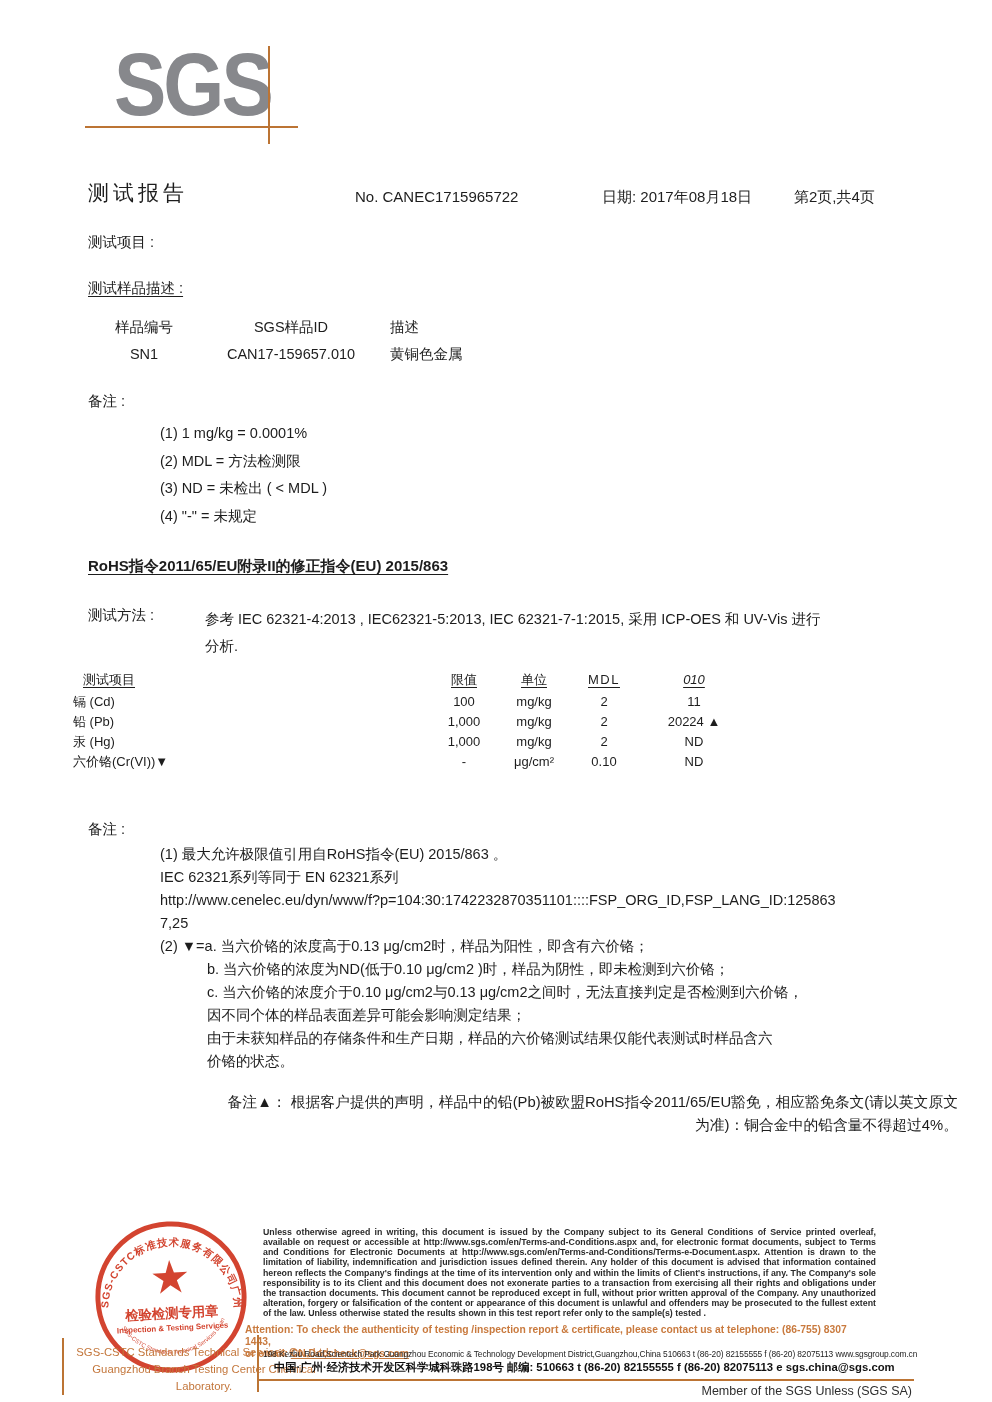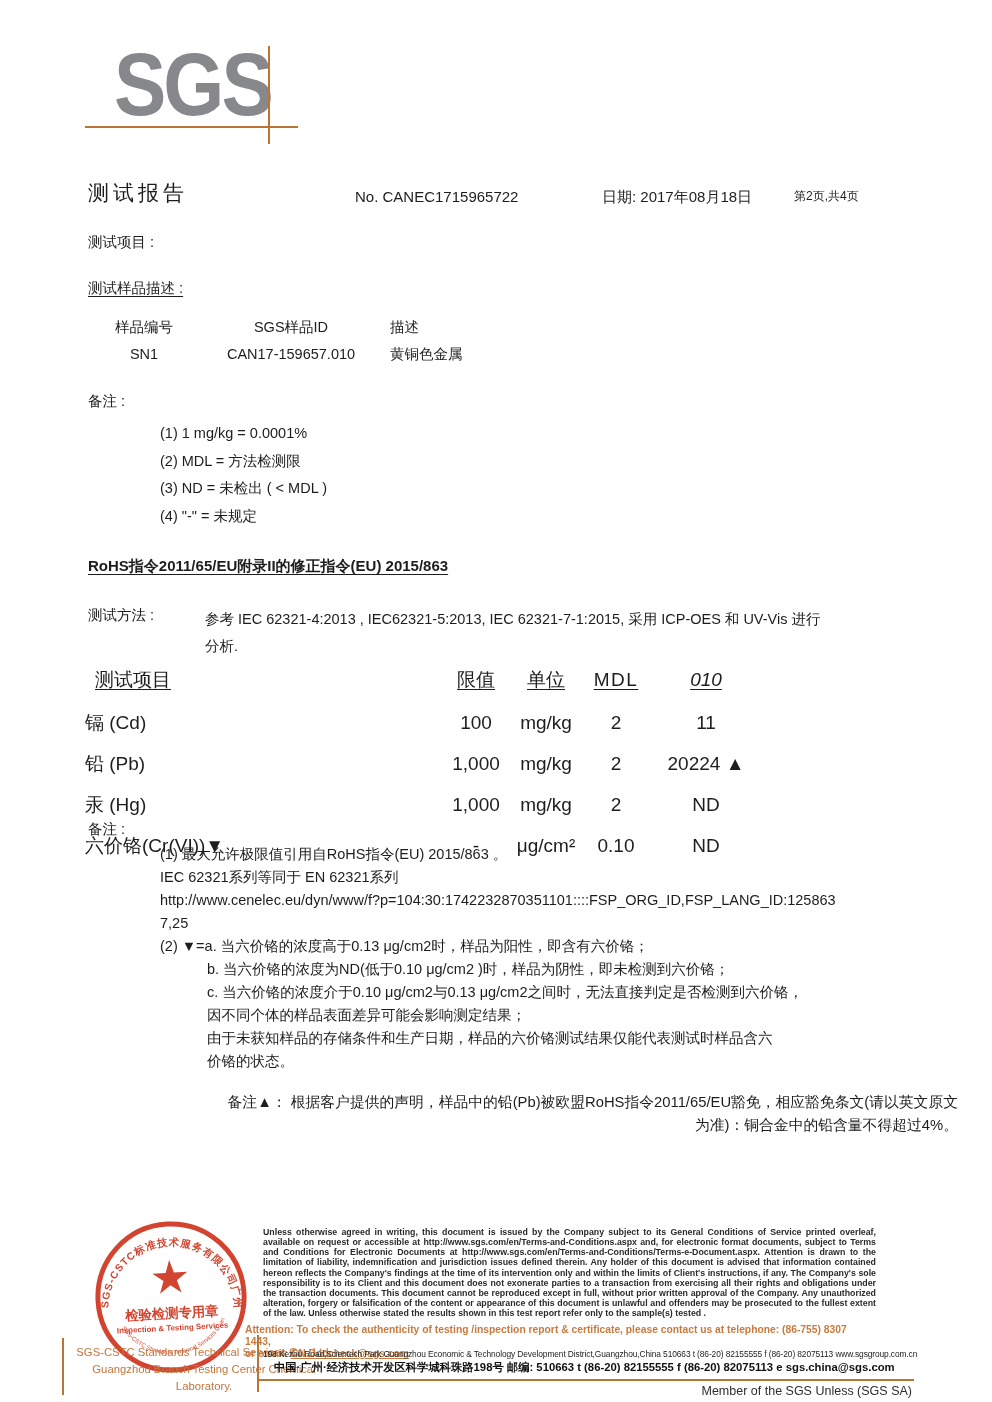--- a/index.html
+++ b/index.html
@@ -17,21 +17,21 @@
     left:114px; top:40px; font-weight:bold; font-size:80px; line-height:1;
     letter-spacing:-3px; color:var(--logo_gray,#87888c);
     transform:scale(.98,1.12); transform-origin:left top;
   }
   .hline-top { left:85px; top:126px; width:213px; height:2px; background:var(--accent_line,#bc7434); }
   .vline-top { left:268px; top:46px; width:2px; height:98px; background:var(--accent_line,#bc7434); }
 
   .report-title { left:88px; top:179px; font-size:21px; font-weight:500; letter-spacing:4px; }
   .report-no   { left:355px; top:188px; font-size:15px; }
   .report-date { left:602px; top:188px; font-size:15px; }
-  .report-page { left:794px; top:188px; font-size:12px; }
+  .report-page { left:794px; top:188px; font-size:15px; }
 
   
   .lbl { font-size:14.5px; }
   .u { text-decoration:underline; text-underline-offset:3px; }
 
   .results-label { left:88px; top:233px; }
   .sample-desc-label { left:88px; top:279px; }
 
   .sample-table { left:88px; top:316px; display:grid; grid-template-columns:112px 182px 230px; row-gap:5px; line-height:22px; }
   .sample-table .c1 { text-align:center; }
@@ -40,21 +40,21 @@
 
   .remark1-label { left:88px; top:392px; }
   .remark1-list { left:160px; top:420px; line-height:27.5px; }
 
   .rohs-heading { left:88px; top:557px; font-size:15px; font-weight:600; }
 
   .method-label { left:88px; top:606px; }
   .method-lines { left:205px; top:606px; width:740px; line-height:27px; }
 
   
-  .results-table { left:85px; top:670px; display:grid; grid-template-columns:365px 52px 88px 52px 128px; row-gap:21px; line-height:20px; font-size:19px; }
+  .results-table { left:73px; top:670px; display:grid; grid-template-columns:365px 52px 88px 52px 128px; row-gap:0; line-height:20px; font-size:13px; }
   .results-table .hd { text-decoration:underline; text-underline-offset:3px; margin-bottom:2px; }
   .results-table .hd.h1 { padding-left:10px; }
   .results-table .h5 { font-style:italic; }
   .results-table .h4 { letter-spacing:1.5px; }
   .rt-c { text-align:center; }
   .rt-l { text-align:left; }
 
   .remark2-label { left:88px; top:820px; }
   .remark2-list { left:160px; top:843px; line-height:23px; font-size:14.5px; }
   .remark2-list .line[data-ind="2"] { margin-left:47px; }

